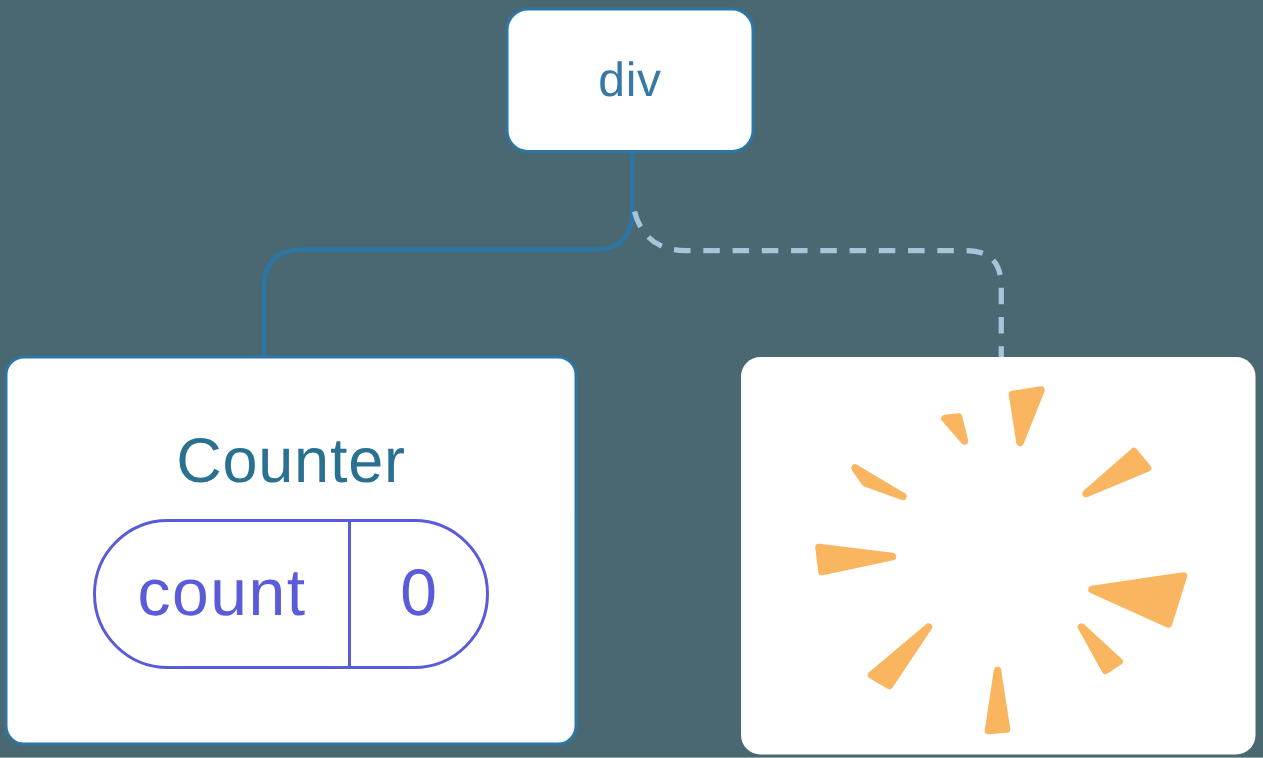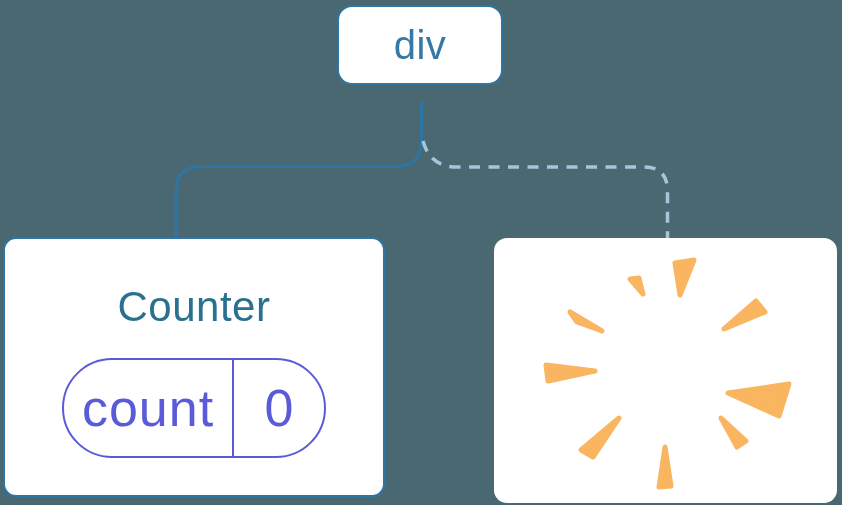--- a/index.html
+++ b/index.html
@@ -26,27 +26,27 @@
   .dashed-link {
     fill: none;
     stroke: #A6C5DB;
     stroke-width: 3.5;
     stroke-dasharray: 11 8.5;
     stroke-linecap: butt;
   }
   .node-root {
     position: absolute;
     left: 337px; top: 5px;
-    width: 166px; height: 80px;
+    width: 166px; height: 97px;
     box-sizing: border-box;
     background: #FFFFFF;
     border: 2.5px solid #2D76A4;
     border-radius: 15px;
     display: flex; align-items: center; justify-content: center;
-    font-size: 40px;
+    font-size: 32px;
     color: #3679A6;
     letter-spacing: 0.5px;
   }
   .card {
     position: absolute;
     box-sizing: border-box;
     background: #FFFFFF;
     border-radius: 13px;
   }
   .counter-card {
@@ -55,29 +55,29 @@
     border: 2.5px solid #2D76A4;
     display: flex; flex-direction: column; align-items: center;
   }
   .card-title {
     margin-top: 44px;
     font-size: 42px;
     color: #2A7191;
     letter-spacing: 0.5px;
   }
   .state-pill {
-    margin-top: 27px;
+    margin-top: 15px;
     width: 264px; height: 100px;
     box-sizing: border-box;
     border: 2.5px solid #5A5BD8;
     border-radius: 52px;
     display: flex;
     overflow: hidden;
     color: #5A5BD8;
-    font-size: 52px;
+    font-size: 44px;
   }
   .state-key {
     flex: 0 0 170px;
     box-sizing: border-box;
     border-right: 2.5px solid #5A5BD8;
     display: flex; align-items: center; justify-content: center;
     letter-spacing: 1px;
   }
   .state-value {
     flex: 1;

